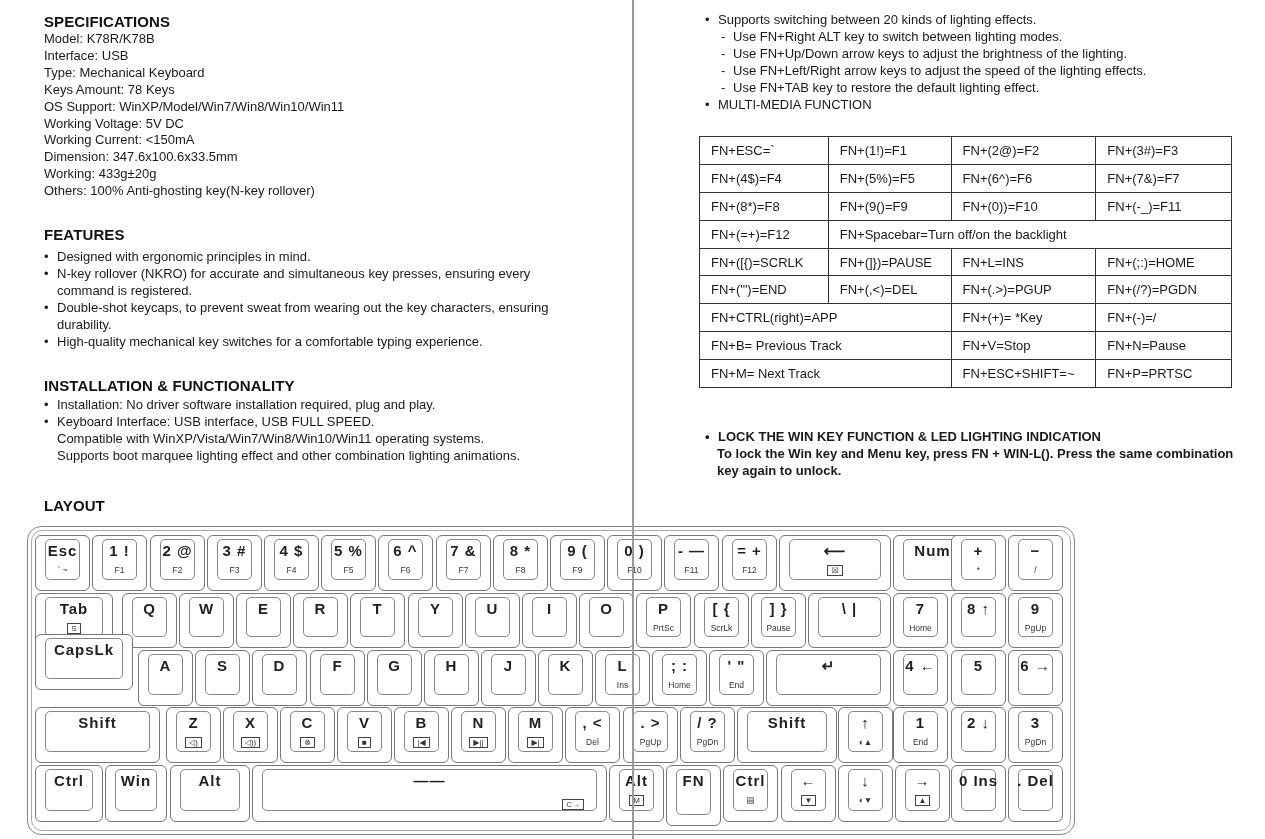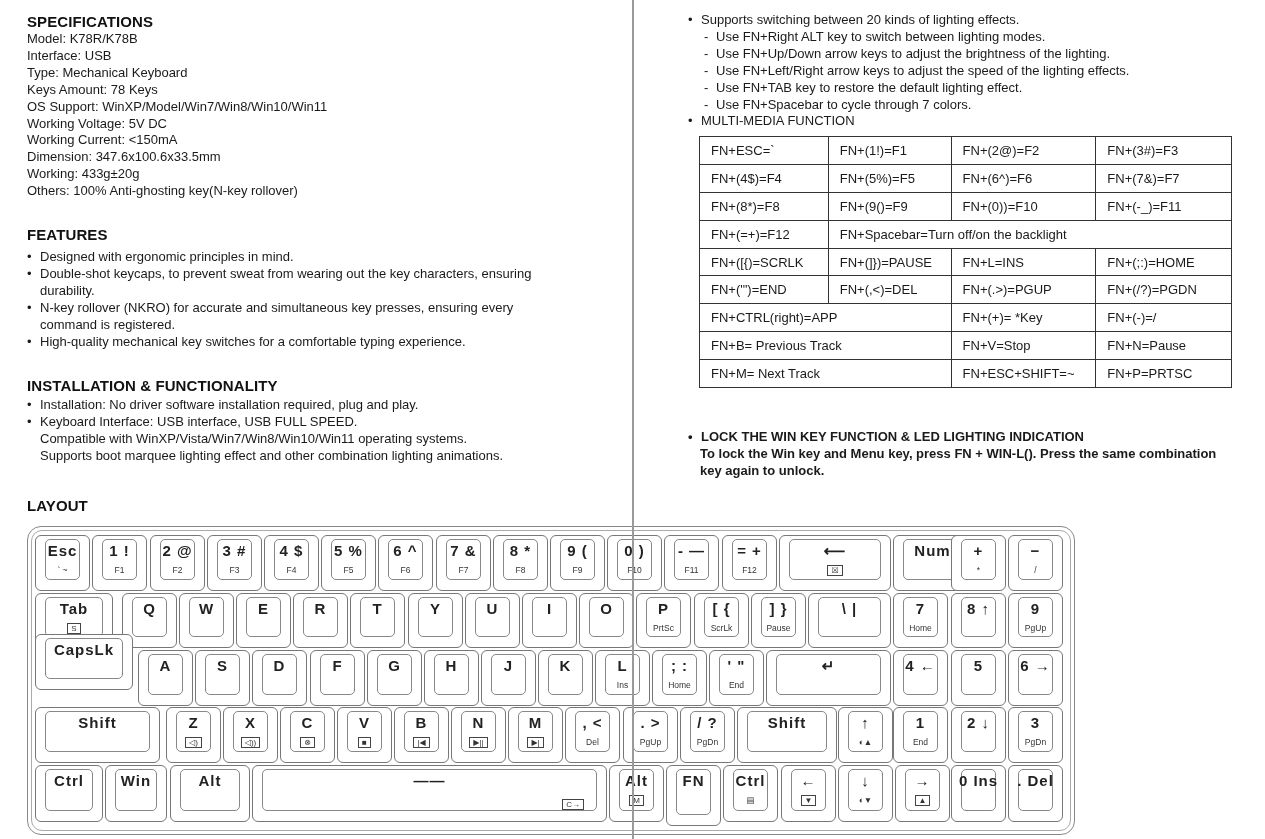--- a/index.html
+++ b/index.html
@@ -1,18 +1,18 @@
 <!DOCTYPE html>
 <html><head>
 <meta charset="utf-8">
 <style>
   html, body { margin:0; padding:0; background:#ffffff; }
   body { width:1265px; height:839px; position:relative; overflow:hidden;
          font-family:"Liberation Sans", sans-serif; color:#1a1a1a; }
-  .abs { position:absolute; }
+  .abs { position:absolute;margin-left:17px; }
   .h { font-weight:bold; font-size:15px; color:#111; letter-spacing:0.1px; }
   .line { font-size:13px; line-height:16.9px; white-space:nowrap; }
   .divider { position:absolute; left:632px; top:0; width:2px; height:839px; background:#9a9a9a; z-index:5; }
   ul.b { list-style:none; margin:0; padding:0; }
   ul.b li { position:relative; padding-left:13px; font-size:13px; line-height:16.9px; }
   ul.b li::before { content:"•"; position:absolute; left:0; top:0; }
   .dash { position:relative; padding-left:28px; font-size:13px; line-height:16.9px; white-space:nowrap; }
   .dash::before { content:"-"; position:absolute; left:16px; top:0; }
   
   table.mm { position:absolute; left:699px; top:136px; width:533px; border-collapse:collapse; font-size:13px; }
@@ -44,22 +44,22 @@
       <div class="line">Dimension: 347.6x100.6x33.5mm</div>
       <div class="line">Working: 433g±20g</div>
       <div class="line">Others: 100% Anti-ghosting key(N-key rollover)</div>
     </div>
 </div>
 
 <div class="abs" style="left:27px; top:226px;">
   <div class="h">FEATURES</div>
   <ul class="b" style="margin-top:6px; margin-left:0;">
     <li>Designed with ergonomic principles in mind.</li>
+    <li><span>N-key rollover (NKRO) for accurate and simultaneous key presses, ensuring every</span><br><span>command is registered.</span></li>
     <li><span>Double-shot keycaps, to prevent sweat from wearing out the key characters, ensuring</span><br><span>durability.</span></li>
-    <li><span>N-key rollover (NKRO) for accurate and simultaneous key presses, ensuring every</span><br><span>command is registered.</span></li>
     <li>High-quality mechanical key switches for a comfortable typing experience.</li>
   </ul>
 </div>
 
 <div class="abs" style="left:27px; top:377px;">
   <div class="h">INSTALLATION &amp; FUNCTIONALITY</div>
   <ul class="b" style="margin-top:3px;">
     <li>Installation: No driver software installation required, plug and play.</li>
     <li><span>Keyboard Interface: USB interface, USB FULL SPEED.</span><br><span>Compatible with WinXP/Vista/Win7/Win8/Win10/Win11 operating systems.</span><br><span>Supports boot marquee lighting effect and other combination lighting animations.</span></li>
   </ul>
@@ -68,21 +68,20 @@
 <div class="abs h" style="left:27px; top:497px;">LAYOUT</div>
 
 <div class="abs" style="left:688px; top:12px;">
   <ul class="b">
     <li>Supports switching between 20 kinds of lighting effects.</li>
   </ul>
   <div class="dash" style="padding-left:28px;">Use FN+Right ALT key to switch between lighting modes.</div>
   <div class="dash">Use FN+Up/Down arrow keys to adjust the brightness of the lighting.</div>
   <div class="dash">Use FN+Left/Right arrow keys to adjust the speed of the lighting effects.</div>
   <div class="dash">Use FN+TAB key to restore the default lighting effect.</div>
-  <div class="dash">Use FN+Spacebar to cycle through 7 colors.</div>
   <ul class="b">
     <li>MULTI-MEDIA FUNCTION</li>
   </ul>
 </div>
 
 <table class="mm">
   <colgroup>
       <col style="width:129px">
       <col style="width:123px">
       <col style="width:145px">

